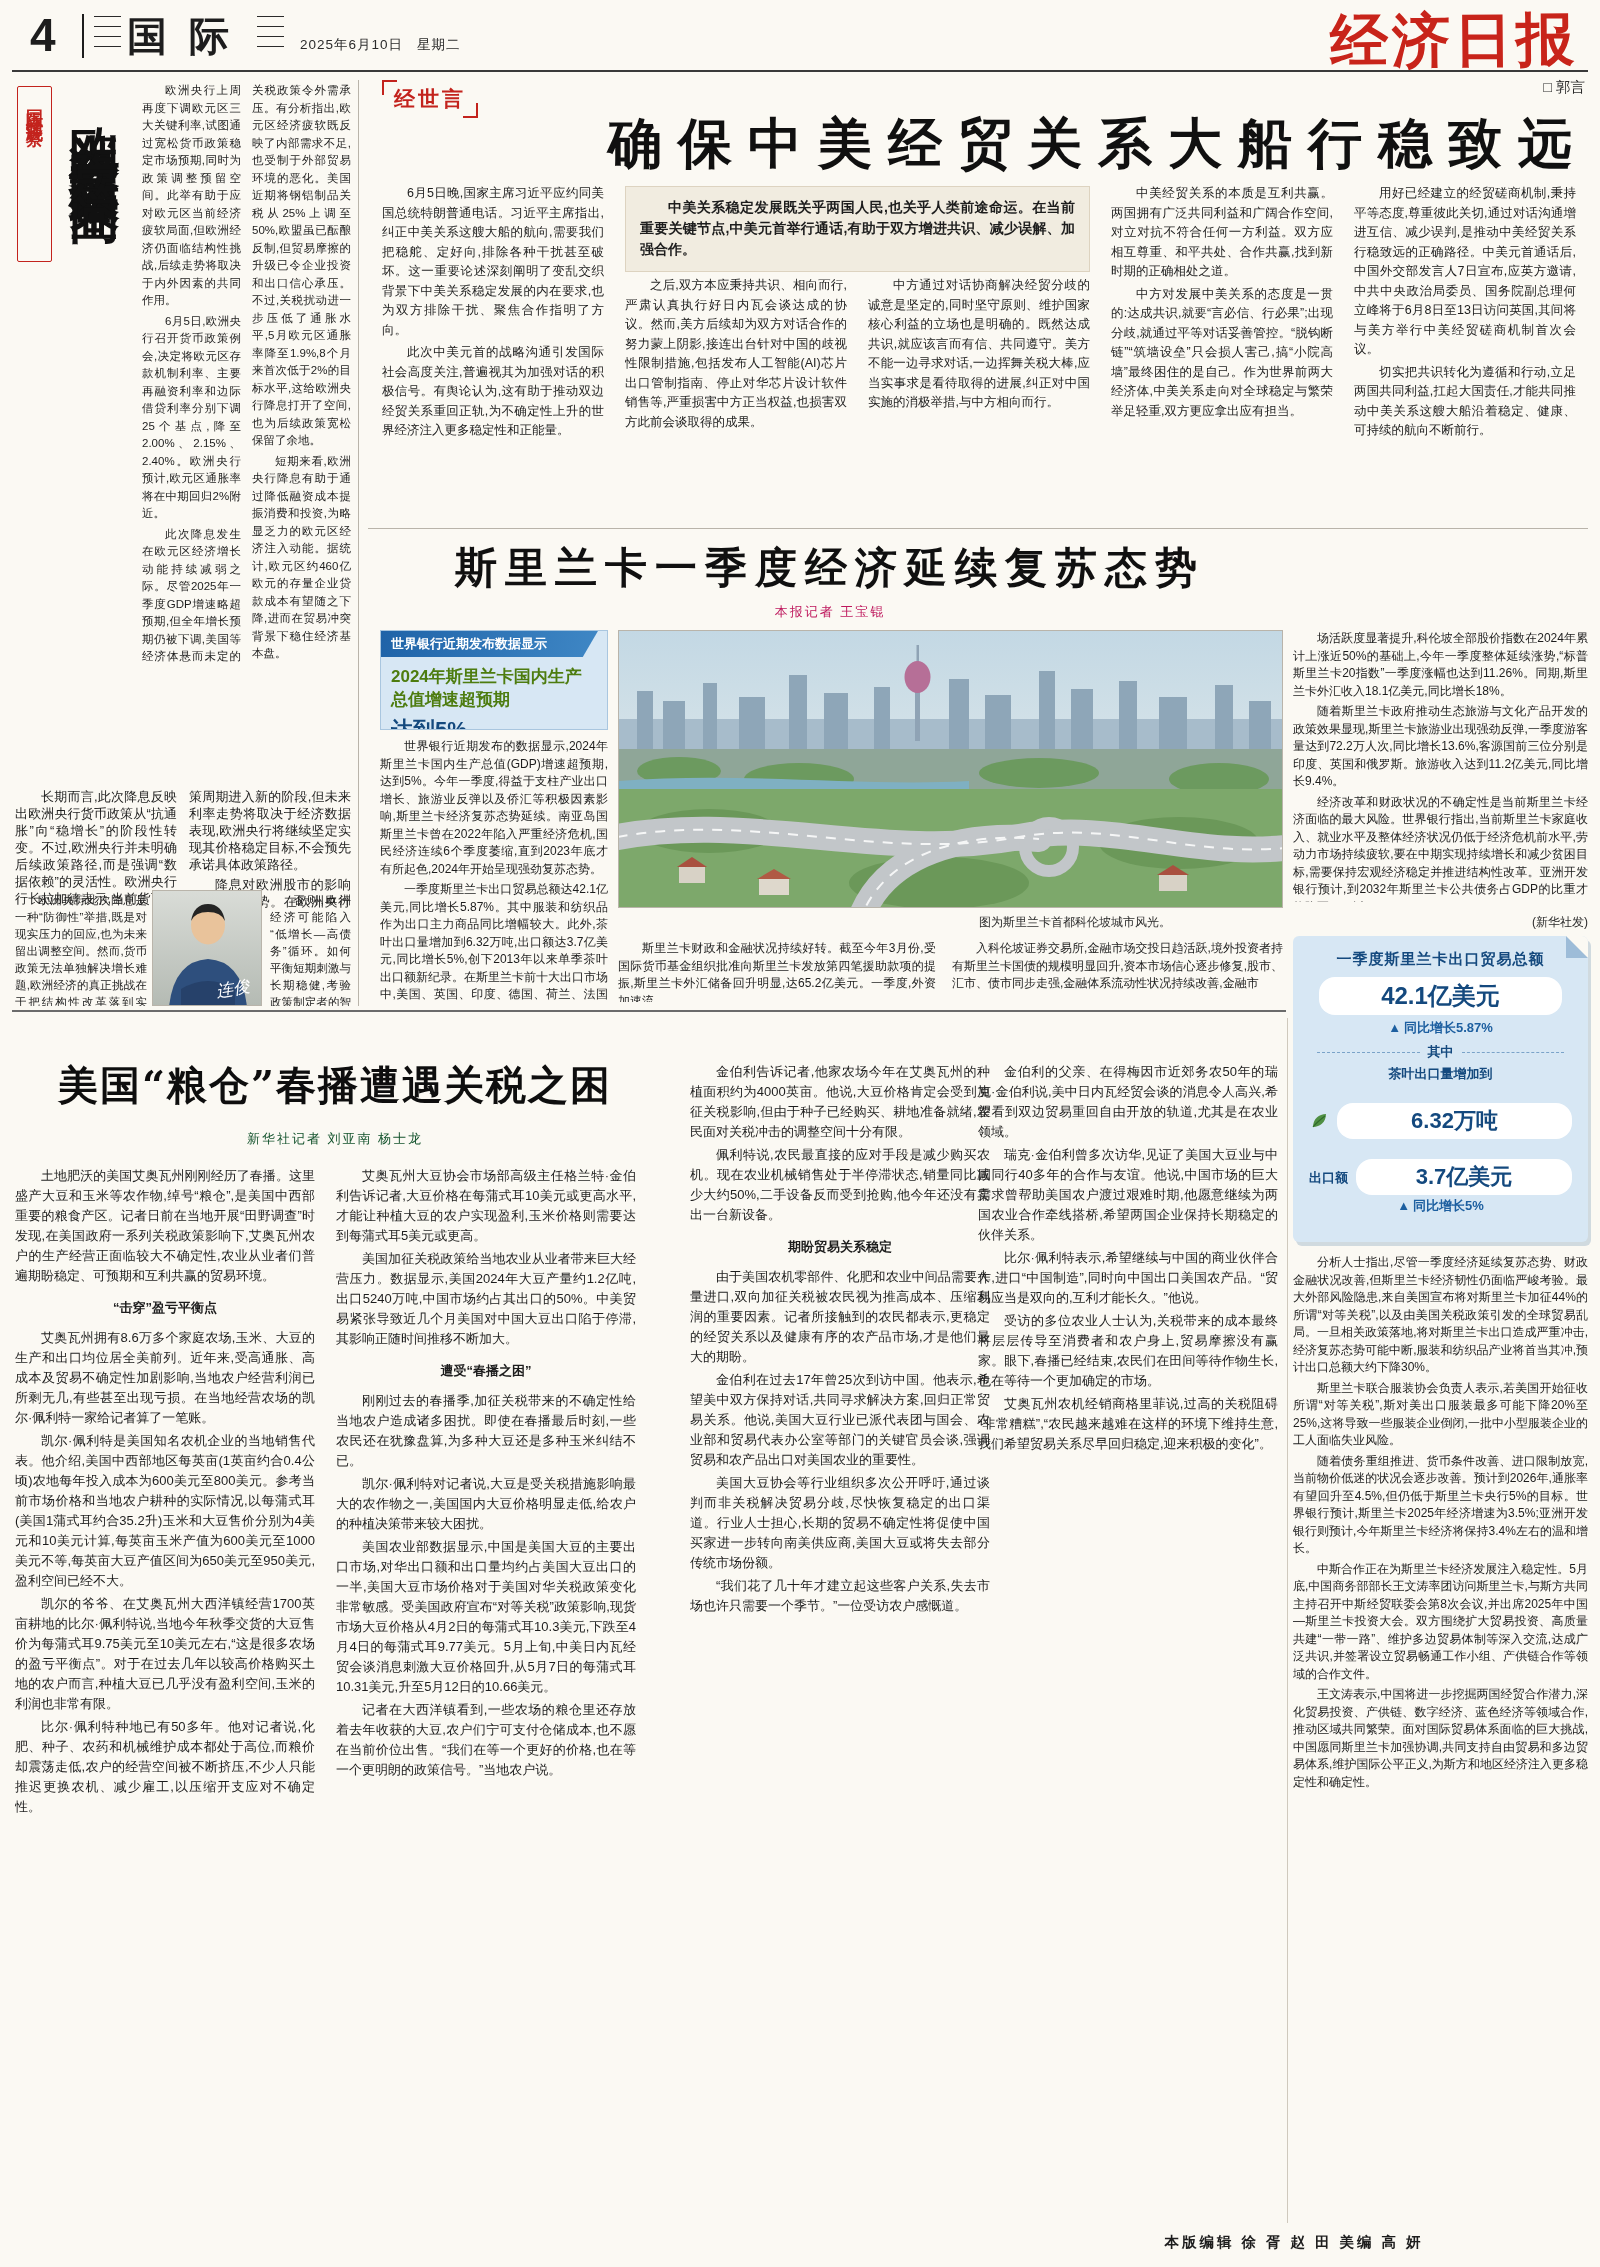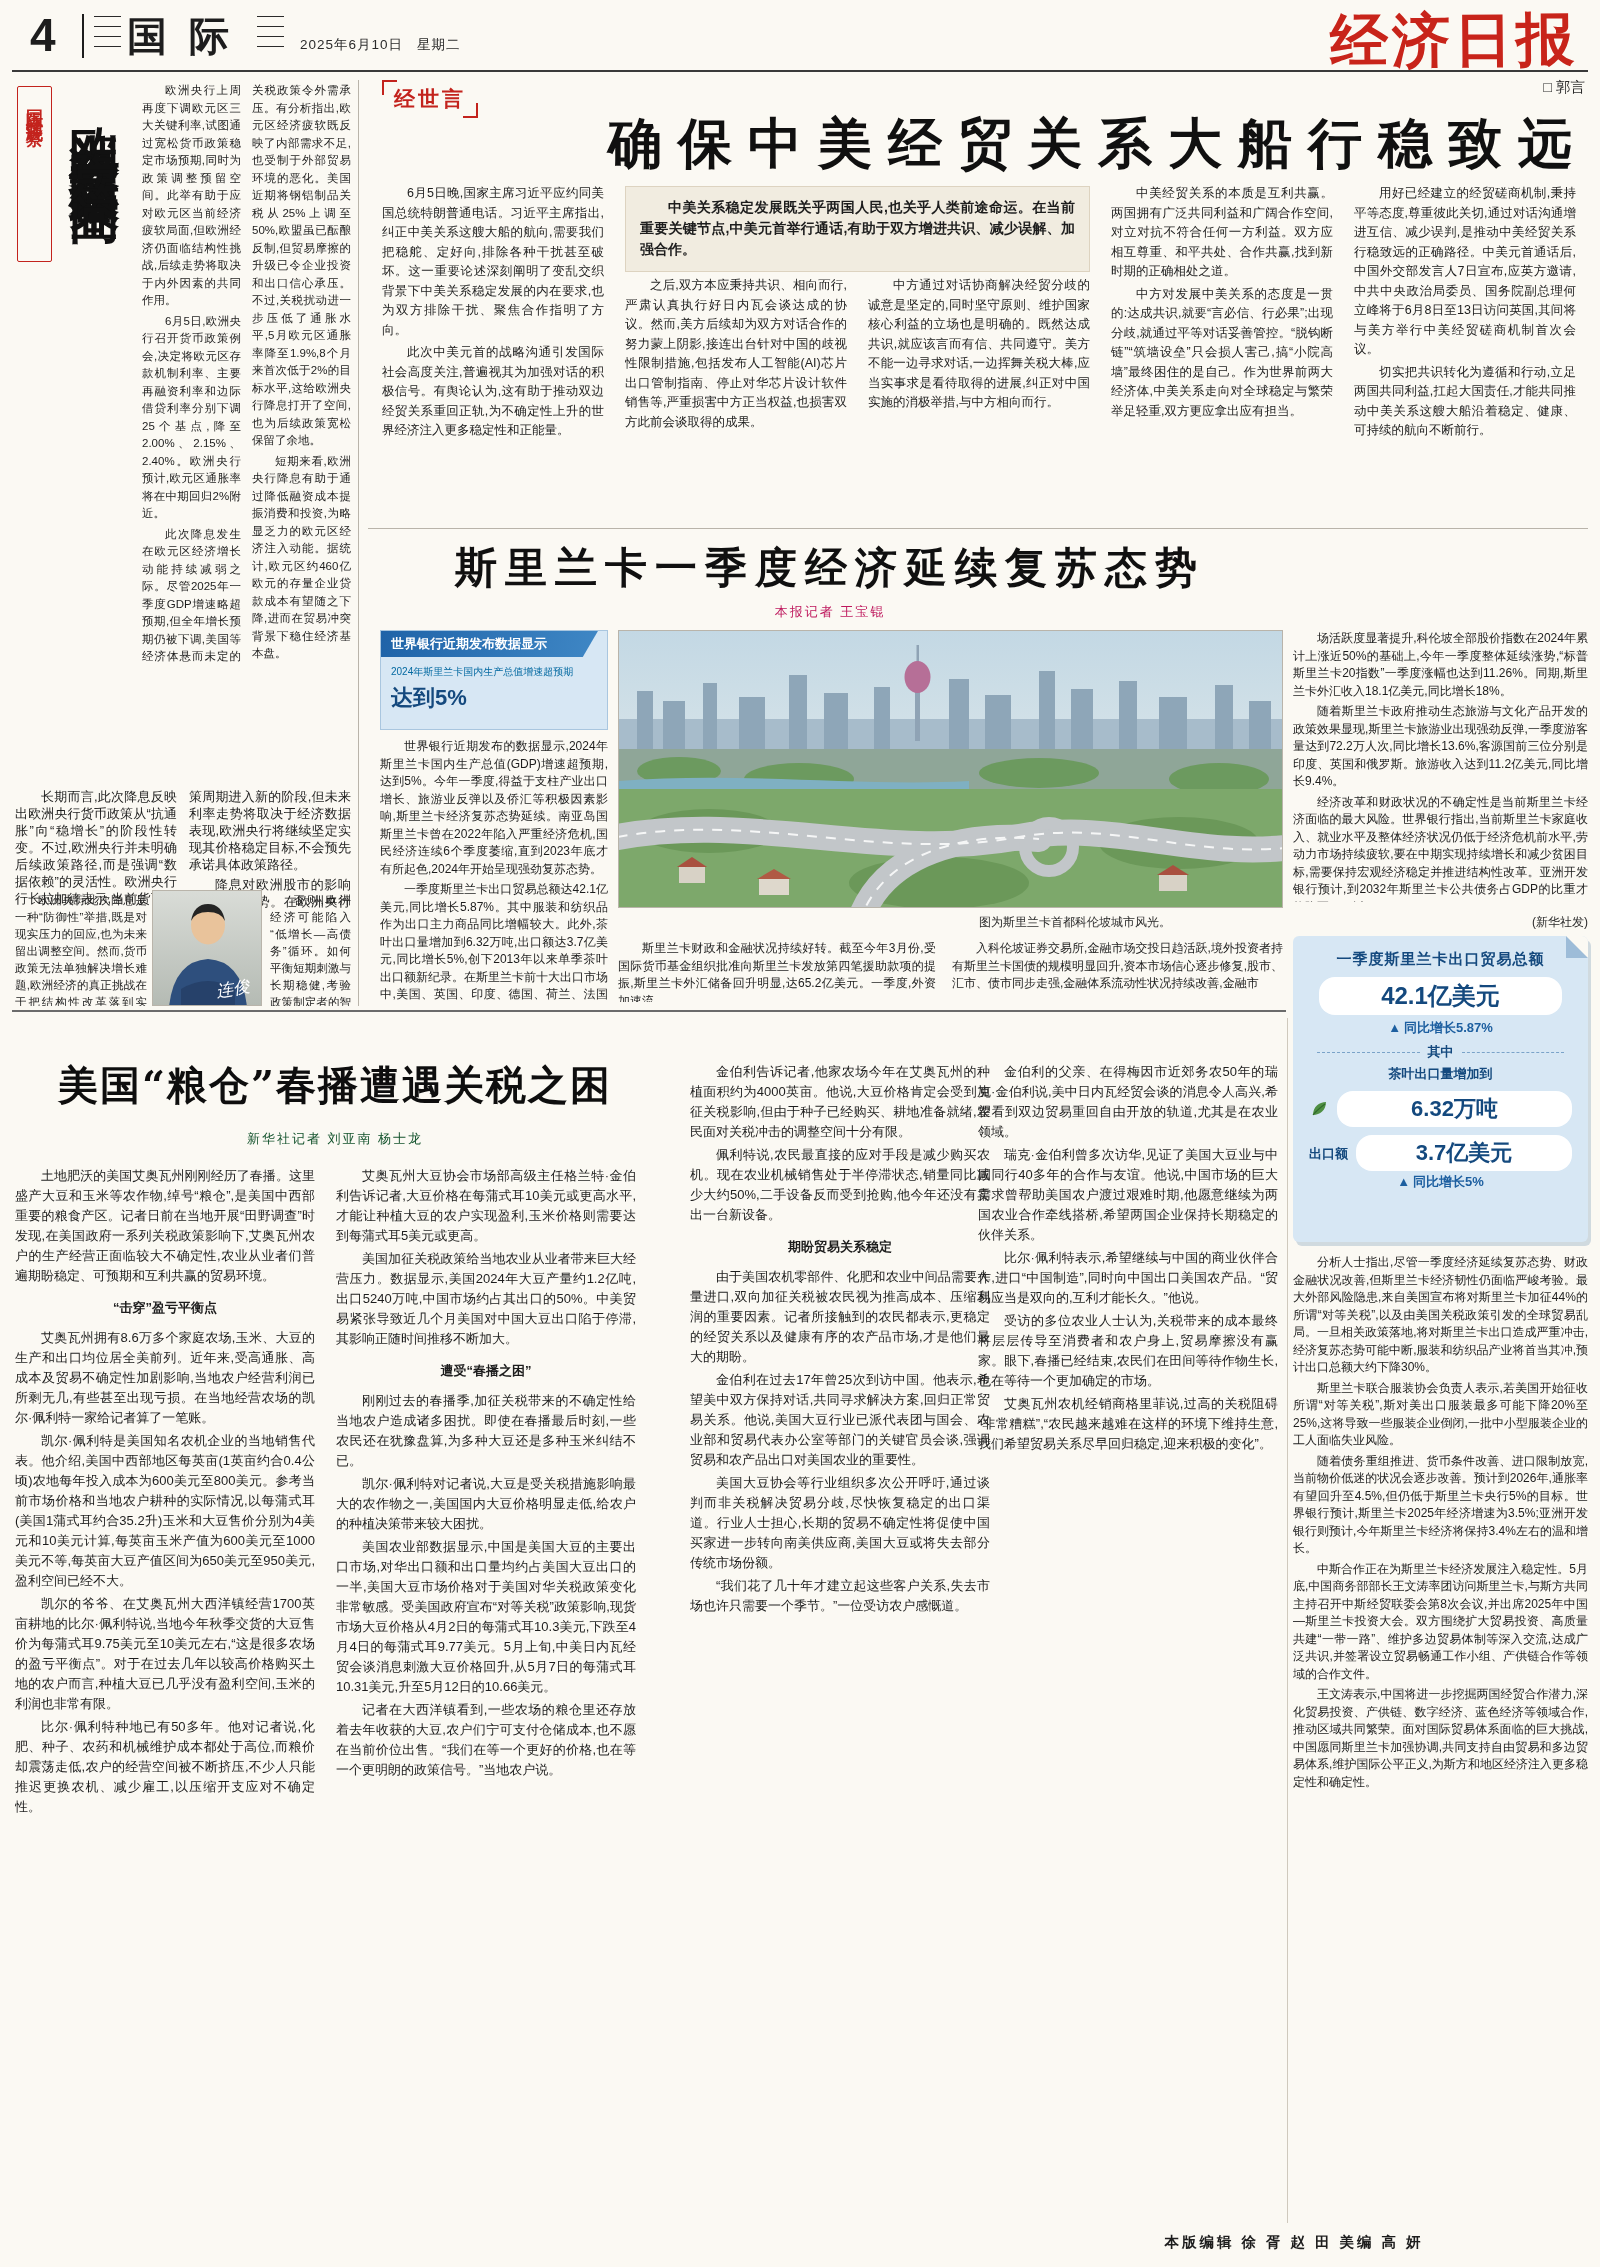--- a/index.html
+++ b/index.html
@@ -67,21 +67,21 @@
   .jsy-highlight p { text-indent:2em; }
 
   
   .sl-headline { left:380px; top:540px; width:900px; text-align:center;
     font-size:42px; font-weight:900; letter-spacing:8px; color:#101010; }
   .sl-byline { left:380px; top:574px; width:900px; text-align:center; font-size:13px; letter-spacing:2px; color:#be185d;margin-top:29px; }
   .infobox { left:380px; top:630px; width:228px; height:100px;
     background:#d7e7f4; border:1px solid #a9c6df; overflow:hidden; }
   .infobox-banner { background:linear-gradient(100deg,#1f63a8,#3f87c5); color:#fff; font-weight:700;
     font-size:13px; padding:4px 10px; width:96%; clip-path:polygon(0 0,100% 0,93% 100%,0 100%); }
-  .infobox-line1 { color:#0369a1; font-weight:400; font-size:10px; padding:8px 10px 2px 10px; }
+  .infobox-line1 { color:#4d7c0f; font-weight:700; font-size:17px; padding:8px 10px 2px 10px; }
   .infobox-line2 { color:#14497e; font-weight:900; font-size:22px; padding:2px 10px; }
   .sl-leftcol { left:380px; top:738px; width:228px; height:264px; font-size:12px; line-height:17.5px; }
   .city-photo { left:618px; top:630px; width:665px; height:278px; border:1px solid #b9b4aa; overflow:hidden; }
   .caption-row { left:618px; top:914px; width:970px; display:flex; font-size:12px; color:#2b2b2b; }
   .caption-row .cap { flex:1; text-align:center; }
   .caption-row .credit { text-align:right; white-space:nowrap; }
   .sl-underA { left:618px; top:940px; width:318px; height:62px; font-size:12px; line-height:17.5px; }
   .sl-underB { left:952px; top:940px; width:331px; height:62px; font-size:12px; line-height:17.5px; }
   .rail-top { left:1293px; top:630px; width:295px; height:272px; font-size:12px; line-height:17.5px; }
   .rail-bottom { left:1293px; top:1254px; width:295px; height:972px; font-size:12px; line-height:17.5px; }
@@ -93,21 +93,21 @@
   .sl-sidebar .fold { position:absolute; right:0; top:0; width:0; height:0;
     border-top:22px solid #fbf9f3; border-left:22px solid #9dbcd8; }
   .sb-title { font-size:15px; font-weight:800; text-align:center; letter-spacing:1px; margin-bottom:8px; }
   .sb-pill { background:#fff; border-radius:16px; text-align:center;
     font-size:24px; font-weight:900; padding:3px 10px; margin:4px 10px; }
   .sb-delta { text-align:center; font-size:13px; font-weight:700; color:#1d5fa0; margin:2px 0 6px 0; }
   .sb-delta .tri { color:#1d5fa0; margin-right:3px; }
   .sb-among { display:flex; align-items:center; font-size:13px; font-weight:700; margin:4px 0; }
   .sb-among::before,.sb-among::after { content:""; flex:1; border-top:1px dashed #7fa; border-top:1px dashed #7aa3c9; margin:0 8px; }
   .sb-label { font-size:13px; font-weight:700; text-align:center; margin-top:2px; }
-  .sb-row { display:flex; align-items:center; justify-content:space-between; gap:8px; margin-top:8px; }
+  .sb-row { display:flex; align-items:center; justify-content:space-between; gap:8px; margin-top:20px; }
   .sb-row .sb-pill { flex:1; margin:0; font-size:22px; }
   .leaf-icon { width:20px; height:20px; flex:0 0 aupx; }
 
   
   .gr-headline { left:15px; top:1058px; width:640px; text-align:center;
     font-family:"DejaVu Serif","Liberation Serif",serif;
     font-size:40px; font-weight:900; letter-spacing:2px; color:#0e0e0e; }
   .gr-byline { left:15px; top:1130px; width:640px; text-align:center; font-size:13px; letter-spacing:2px; color:#14532d; }
   .gr-col { width:300px; font-size:13px; line-height:20px; }
   .gr-c1 { left:15px;  top:1166px; height:1062px; }

